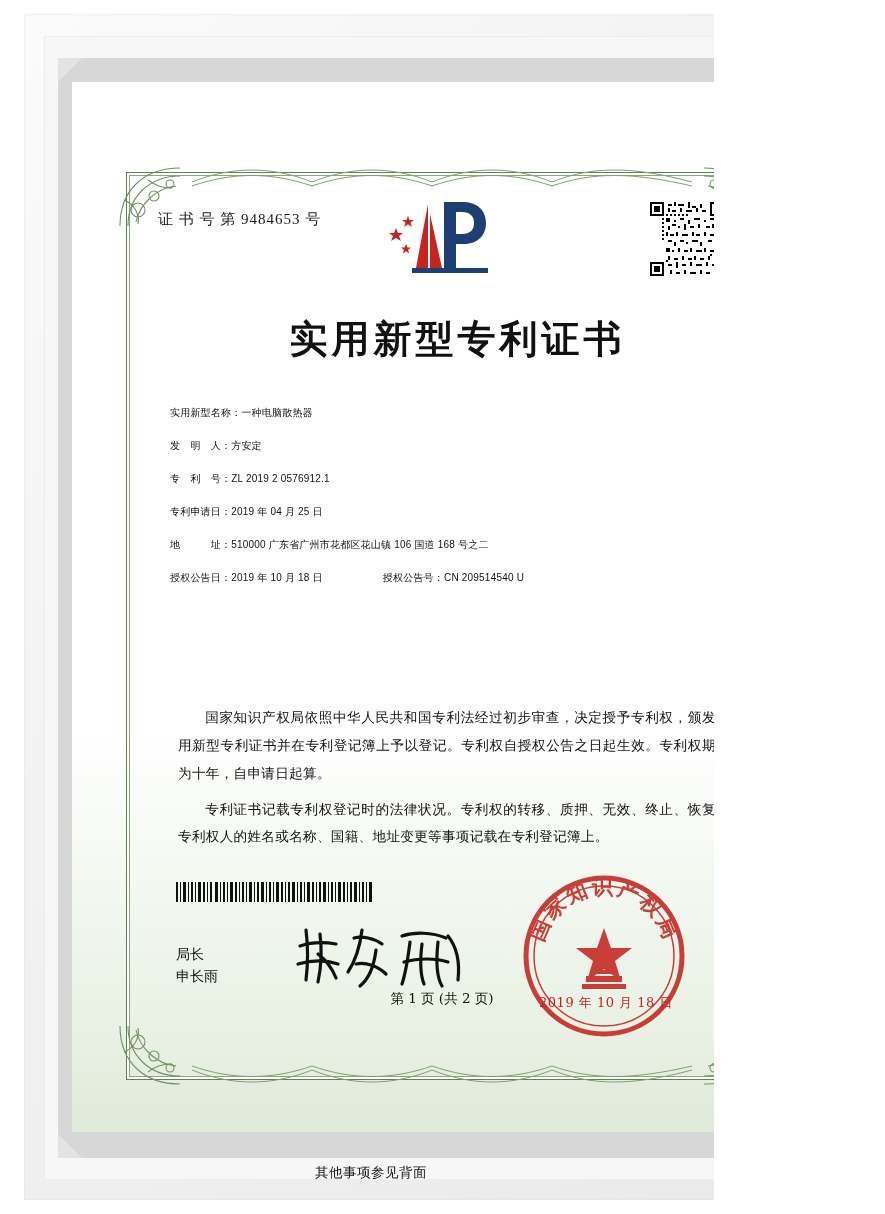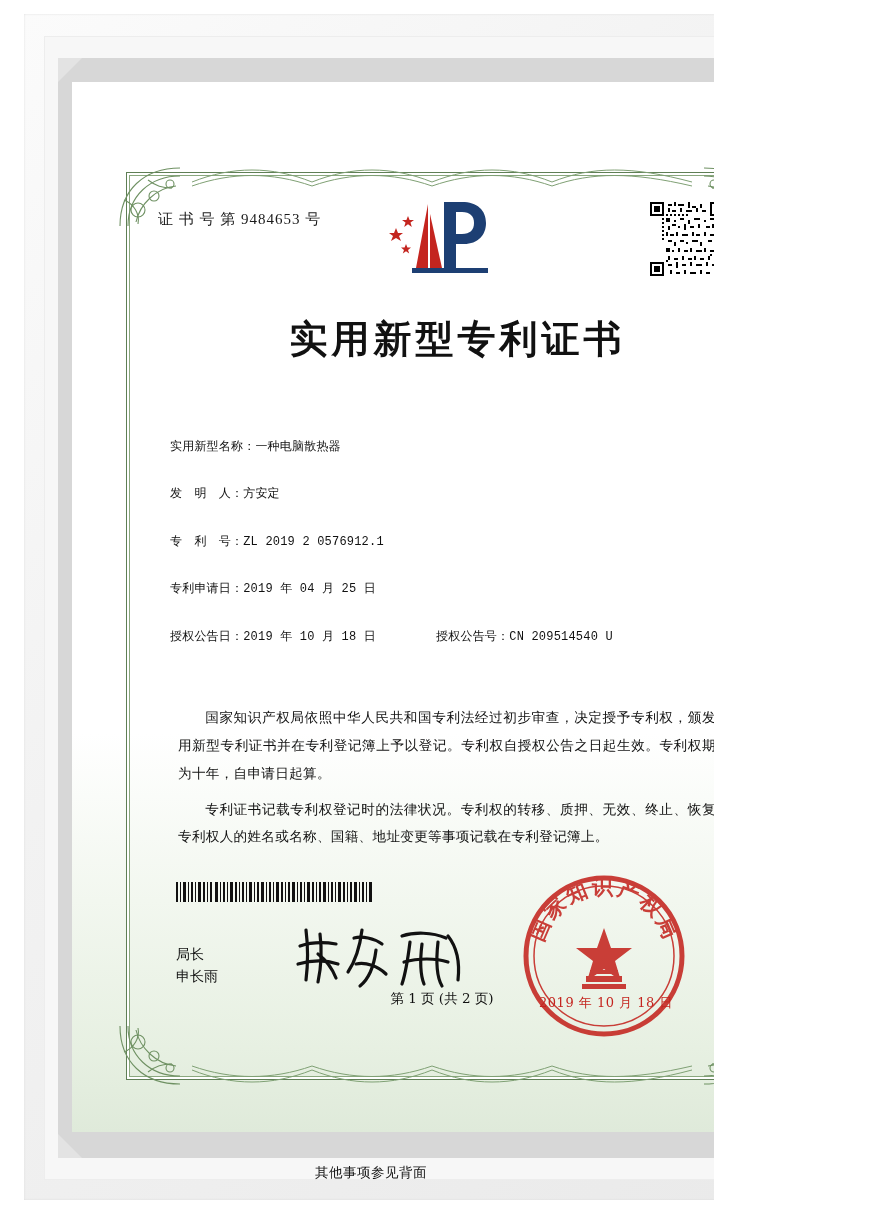--- a/index.html
+++ b/index.html
@@ -121,32 +121,31 @@
   
   .fields {
     position: absolute;
     left: 98px; top: 325px;
     width: 560px;
   }
   .field {
     display: flex;
     align-items: baseline;
     margin-bottom: 21px;
-    font-size: 12px;
+    font-size: 10px;
     color: #111111;
     line-height: 1.2;
-    margin-top: 32px;
   }
   .field .lbl {
     white-space: pre;
     font-family: "DejaVu Serif", serif;
     letter-spacing: 0.2px;
   }
   .field .val {
-    font-family: Liberation Mono, monospace;
+    font-family: Liberation Sans, sans-serif;
     letter-spacing: 0.2px;
     text-align: center;
   }
   .field.two-col { justify-content: flex-start; }
   .field .spacer { display:inline-block; width: 60px; }
 
   
   .body-text {
     position: absolute;
     left: 98px; top: 614px;
@@ -460,20 +459,24 @@
         <span class="val">方安定</span>
       </div>
       <div class="field">
         <span class="lbl">专　利　号：</span>
         <span class="val">ZL 2019 2 0576912.1</span>
       </div>
       <div class="field">
         <span class="lbl">专利申请日：</span>
         <span class="val">2019 年 04 月 25 日</span>
       </div>
+      <div class="field">
+        <span class="lbl">地　　　址：</span>
+        <span class="val">510000  广东省广州市花都区花山镇 106 国道 168 号之二</span>
+      </div>
       <div class="field two-col">
         <span class="lbl">授权公告日：</span>
         <span class="val">2019 年 10 月 18 日</span>
         <span class="spacer"></span>
         <span class="lbl">授权公告号：</span>
         <span class="val">CN 209514540 U</span>
       </div>
     </div>
 
     <div class="body-text">

